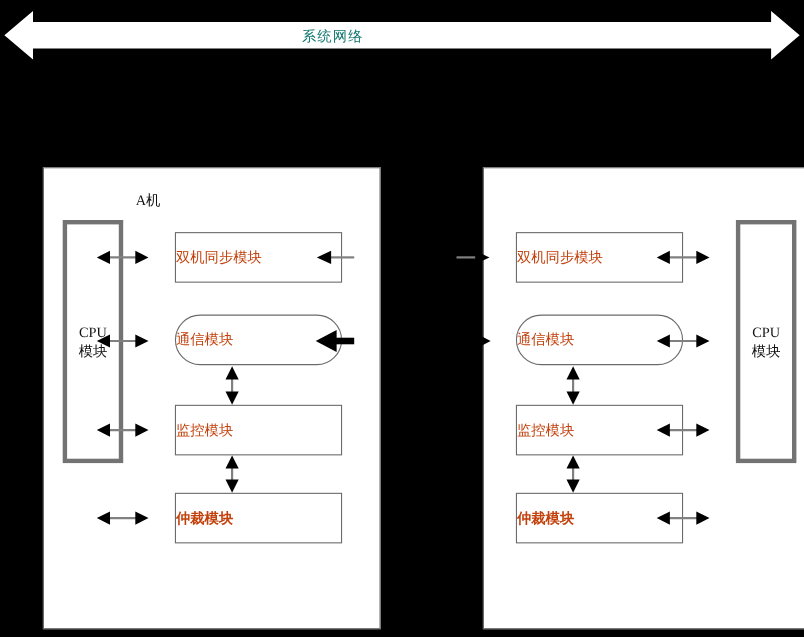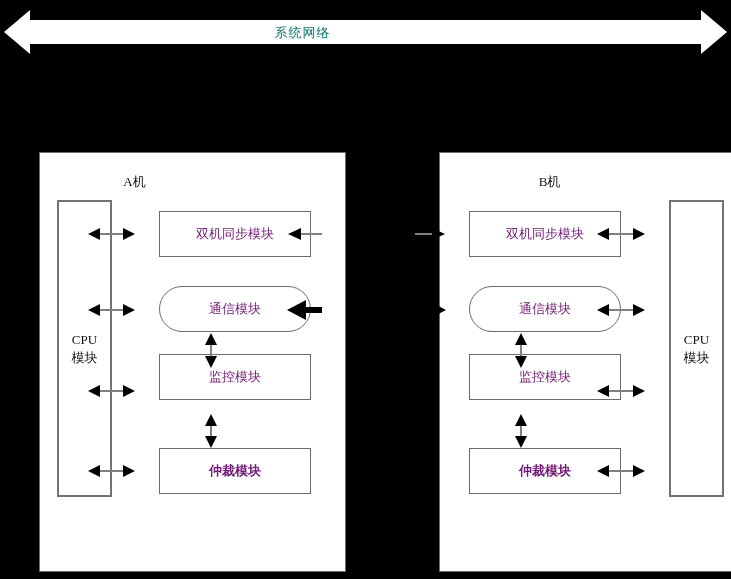--- a/index.html
+++ b/index.html
@@ -57,22 +57,22 @@
     color: #111111;
   }
   #panel-a .panel-title { left: -58px; }
   #panel-b .panel-title { left: -40px; }
 
   
   .cpu-box {
     position: absolute;
     top: 47px;
     width: 55px;
-    height: 297px;
-    border: 2px solid #737373;
+    height: 221px;
+    border: 4px solid #737373;
     background: #ffffff;
     box-sizing: border-box;
   }
   #panel-a .cpu-box { left: 17px; }
   #panel-b .cpu-box { left: 229px; }
   .cpu-label {
     position: absolute;
     top: 50%;
     left: 0;
     width: 100%;
@@ -91,30 +91,29 @@
     border: 1px solid #6b6b6b;
     background: #ffffff;
     box-sizing: border-box;
   }
   .mod-label {
     position: absolute;
     top: 50%;
     left: 0;
     width: 100%;
     transform: translateY(-50%);
-    text-align: center;
-    font-size: 13px;
-    color: #701a75;
+    font-size: 13px;
+    color: #c2410c;
     white-space: nowrap;
   }
   #panel-a .mod-box { left: 119px; }
   #panel-b .mod-box { left: 29px; }
   .mod-0 { top: 58px; }
   .mod-1 { top: 133px; border-radius: 23px; }
-  .mod-2 { top: 201px; }
+  .mod-2 { top: 215px; }
   .mod-3 { top: 295px; font-weight: bold; }
 
   
   .arrow-layer {
     position: absolute;
     left: 0;
     top: 0;
     width: 731px;
     height: 579px;
     pointer-events: none;
@@ -148,21 +147,20 @@
     </div>
     <div class="mod-box mod-2">
       <div class="mod-label">监控模块</div>
     </div>
     <div class="mod-box mod-3">
       <div class="mod-label">仲裁模块</div>
     </div>
   </div>
 
   <div class="panel" id="panel-b">
-    <div class="panel-title">B机</div>
 
     <div class="cpu-box">
       <div class="cpu-label">
         <div>CPU</div>
         <div>模块</div>
       </div>
     </div>
 
     <div class="mod-box mod-0">
       <div class="mod-label">双机同步模块</div>

